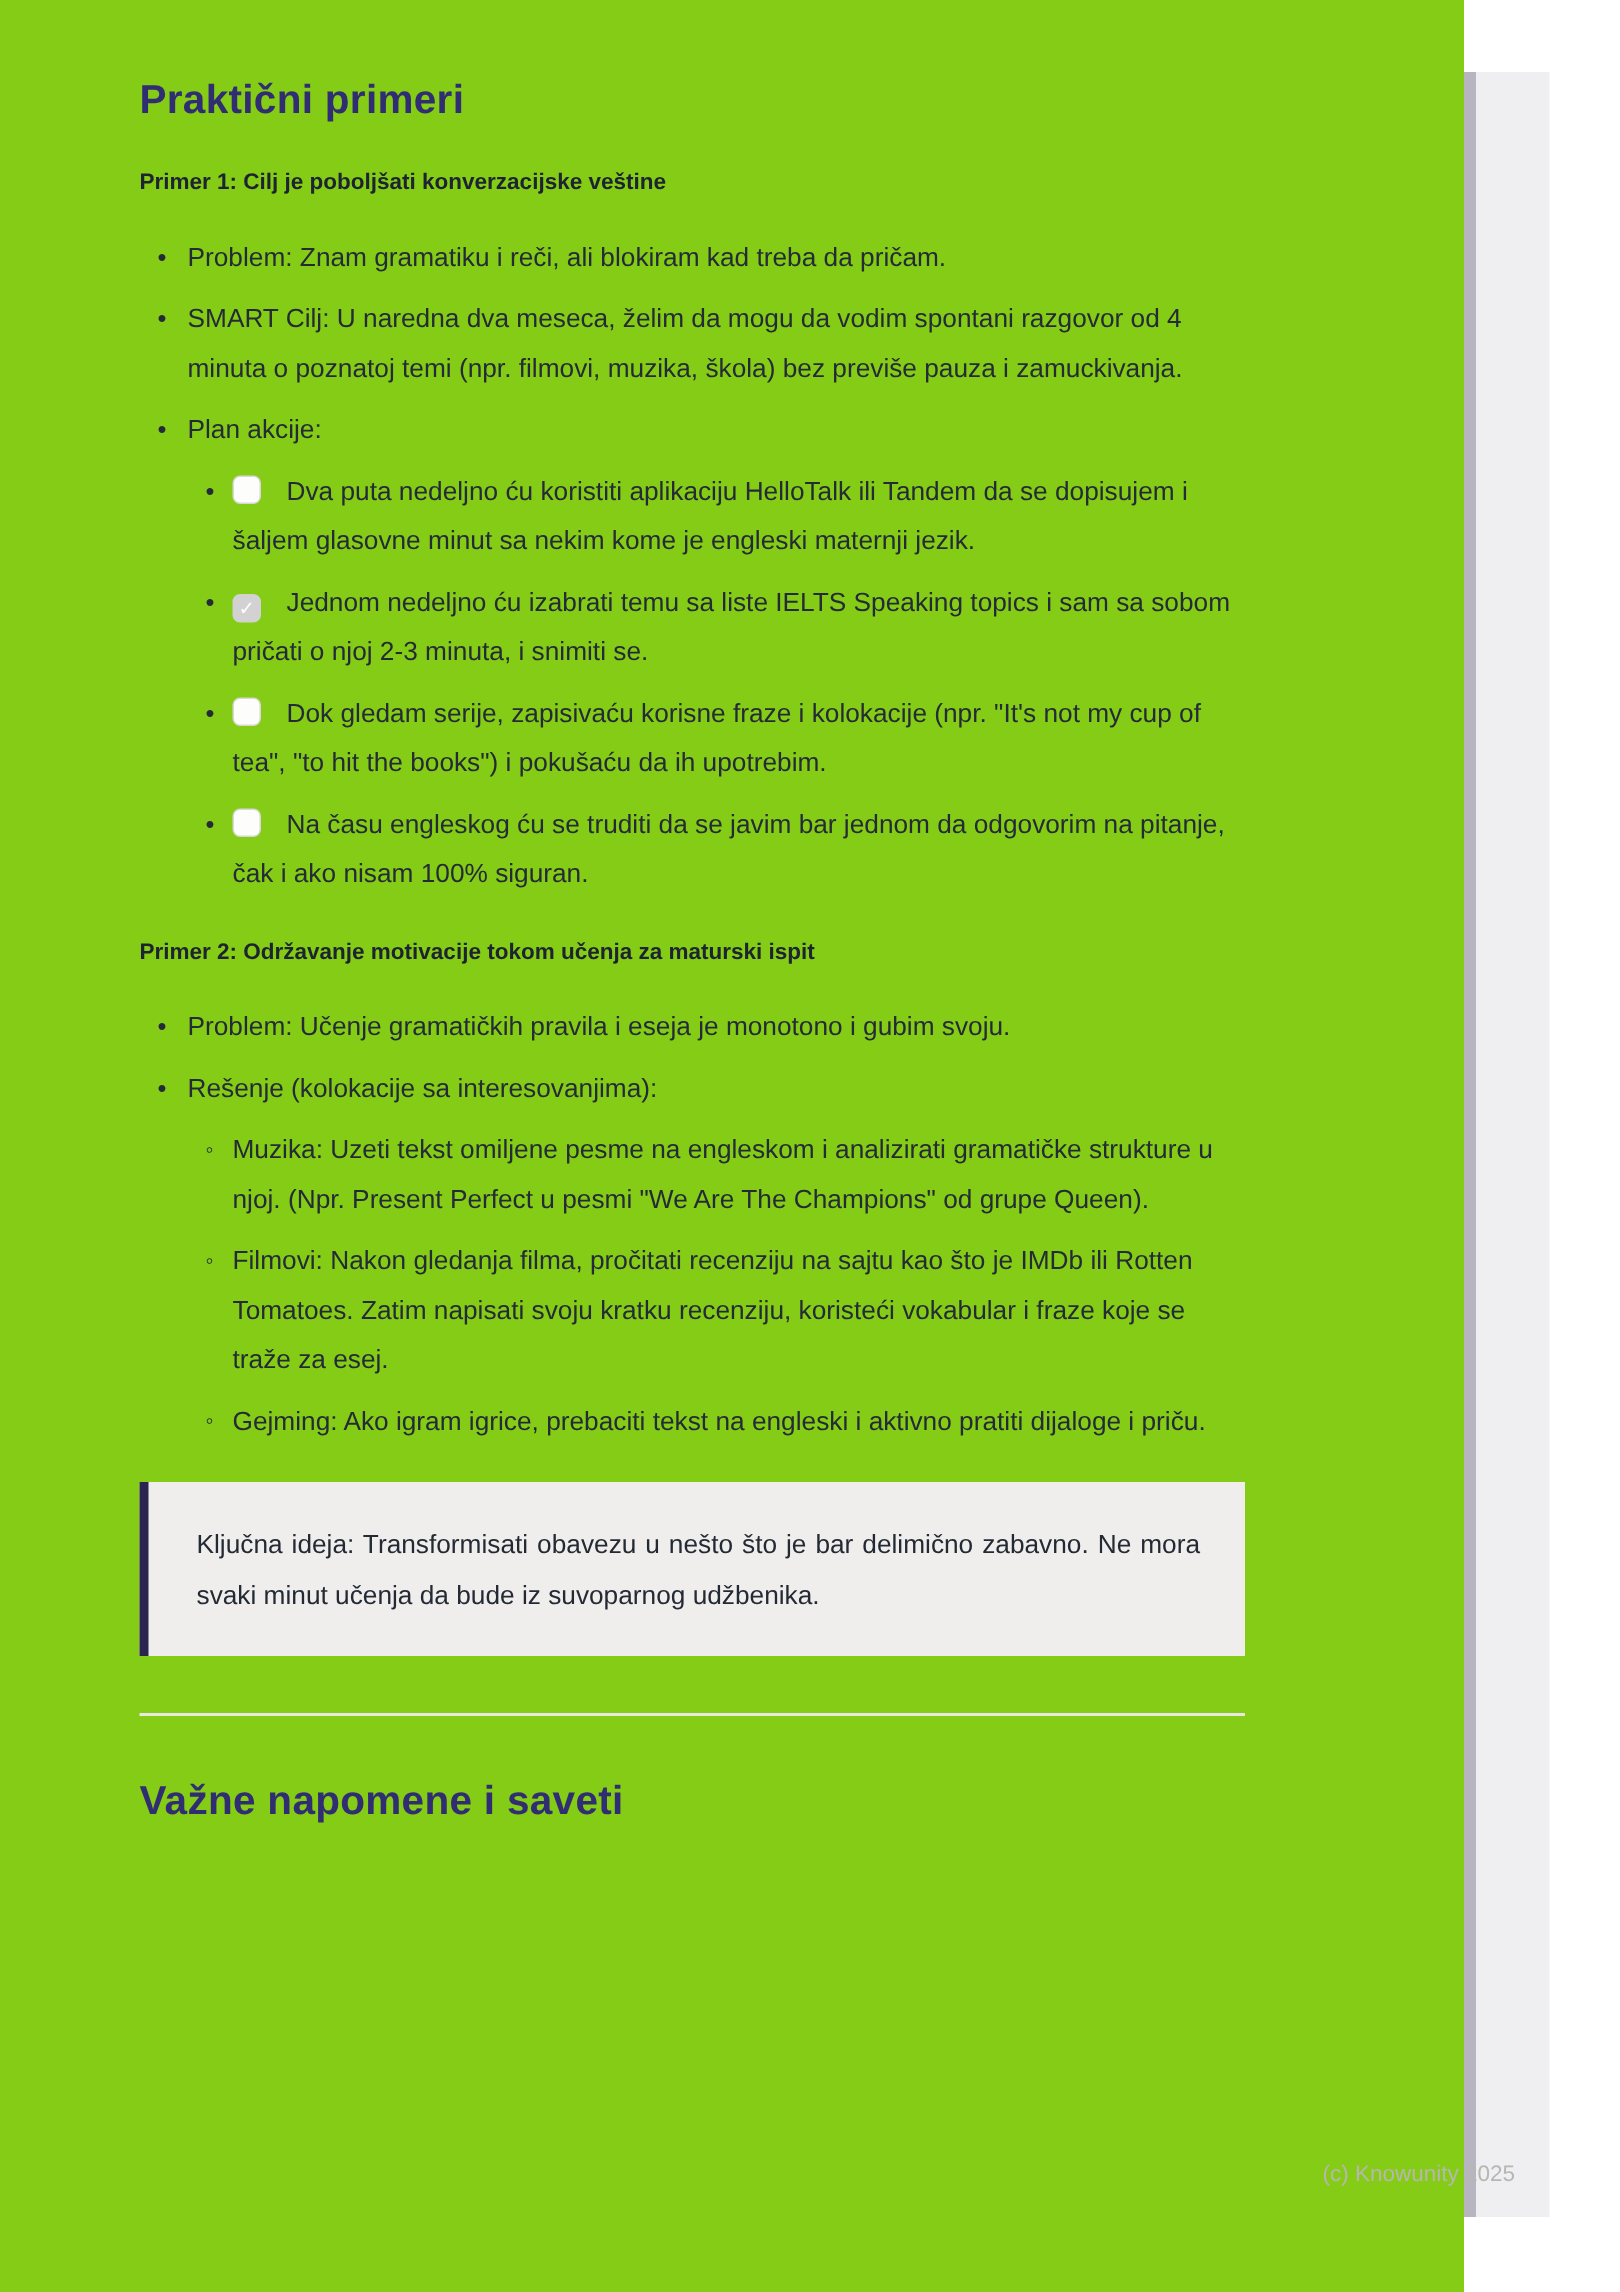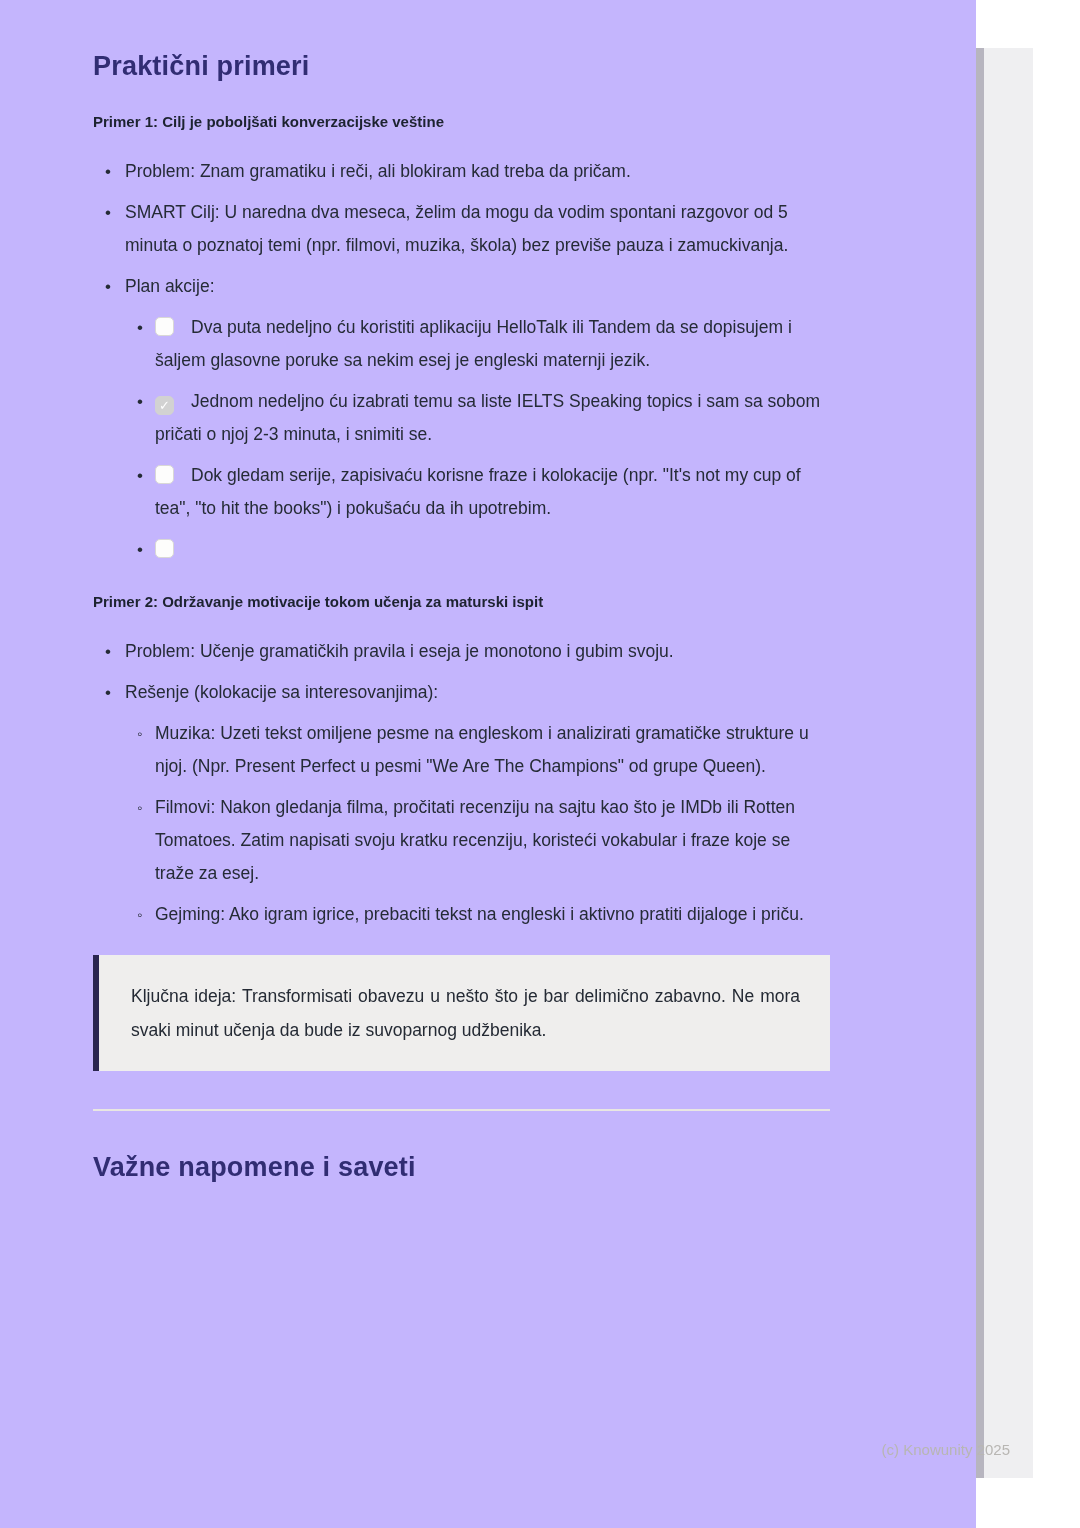--- a/index.html
+++ b/index.html
@@ -8,21 +8,21 @@
     position: relative;
     background: #ffffff;
     font-family: "Liberation Sans", sans-serif;
     color: #252b36;
     overflow: hidden;
   }
   .page {
     position: absolute;
     left: 0; top: 0;
     width: 976px; height: 1528px;
-    background: #c4b5fd;
+    background: #84cc16;
   }
   .content {
     position: relative;
     margin-left: 93px;
     width: 737px;
     padding-top: 50px;
     font-size: 17.5px;
     line-height: 33px;
   }
   h1.doc-h1 {
@@ -120,50 +120,50 @@
 
     <div class="list">
 
       <div class="li">
         <span class="bullet">•</span>
         <div class="li-body"><span class="li-label">Problem:</span> <span>Znam gramatiku i reči, ali blokiram kad treba da pričam.</span></div>
       </div>
 
       <div class="li">
         <span class="bullet">•</span>
-        <div class="li-body"><span class="li-label">SMART Cilj:</span> <span>U naredna dva meseca, želim da mogu da vodim spontani razgovor od 5 minuta o poznatoj temi (npr. filmovi, muzika, škola) bez previše pauza i zamuckivanja.</span></div>
+        <div class="li-body"><span class="li-label">SMART Cilj:</span> <span>U naredna dva meseca, želim da mogu da vodim spontani razgovor od 4 minuta o poznatoj temi (npr. filmovi, muzika, škola) bez previše pauza i zamuckivanja.</span></div>
       </div>
 
       <div class="li">
         <span class="bullet">•</span>
         <div class="li-body"><span class="li-label">Plan akcije:</span></div>
       </div>
 
       <div class="sublist">
 
         <div class="li sub">
           <span class="bullet">•</span>
-          <div class="li-body"><span class="checkbox"></span><span>Dva puta nedeljno ću koristiti aplikaciju HelloTalk ili Tandem da se dopisujem i šaljem glasovne poruke sa nekim esej je engleski maternji jezik.</span></div>
+          <div class="li-body"><span class="checkbox"></span><span>Dva puta nedeljno ću koristiti aplikaciju HelloTalk ili Tandem da se dopisujem i šaljem glasovne minut sa nekim kome je engleski maternji jezik.</span></div>
         </div>
 
         <div class="li sub">
           <span class="bullet">•</span>
           <div class="li-body"><span class="checkbox checked">
                 <span class="tick">✓</span>
               </span><span>Jednom nedeljno ću izabrati temu sa liste IELTS Speaking topics i sam sa sobom pričati o njoj 2-3 minuta, i snimiti se.</span></div>
         </div>
 
         <div class="li sub">
           <span class="bullet">•</span>
           <div class="li-body"><span class="checkbox"></span><span>Dok gledam serije, zapisivaću korisne fraze i kolokacije (npr. "It's not my cup of tea", "to hit the books") i pokušaću da ih upotrebim.</span></div>
         </div>
 
         <div class="li sub">
           <span class="bullet">•</span>
-          <div class="li-body"><span class="checkbox"></span></div>
+          <div class="li-body"><span class="checkbox"></span><span>Na času engleskog ću se truditi da se javim bar jednom da odgovorim na pitanje, čak i ako nisam 100% siguran.</span></div>
         </div>
 
       </div>
     </div>
 
     <h3 class="doc-h3">Primer 2: Održavanje motivacije tokom učenja za maturski ispit</h3>
 
     <div class="list">
 
       <div class="li">

